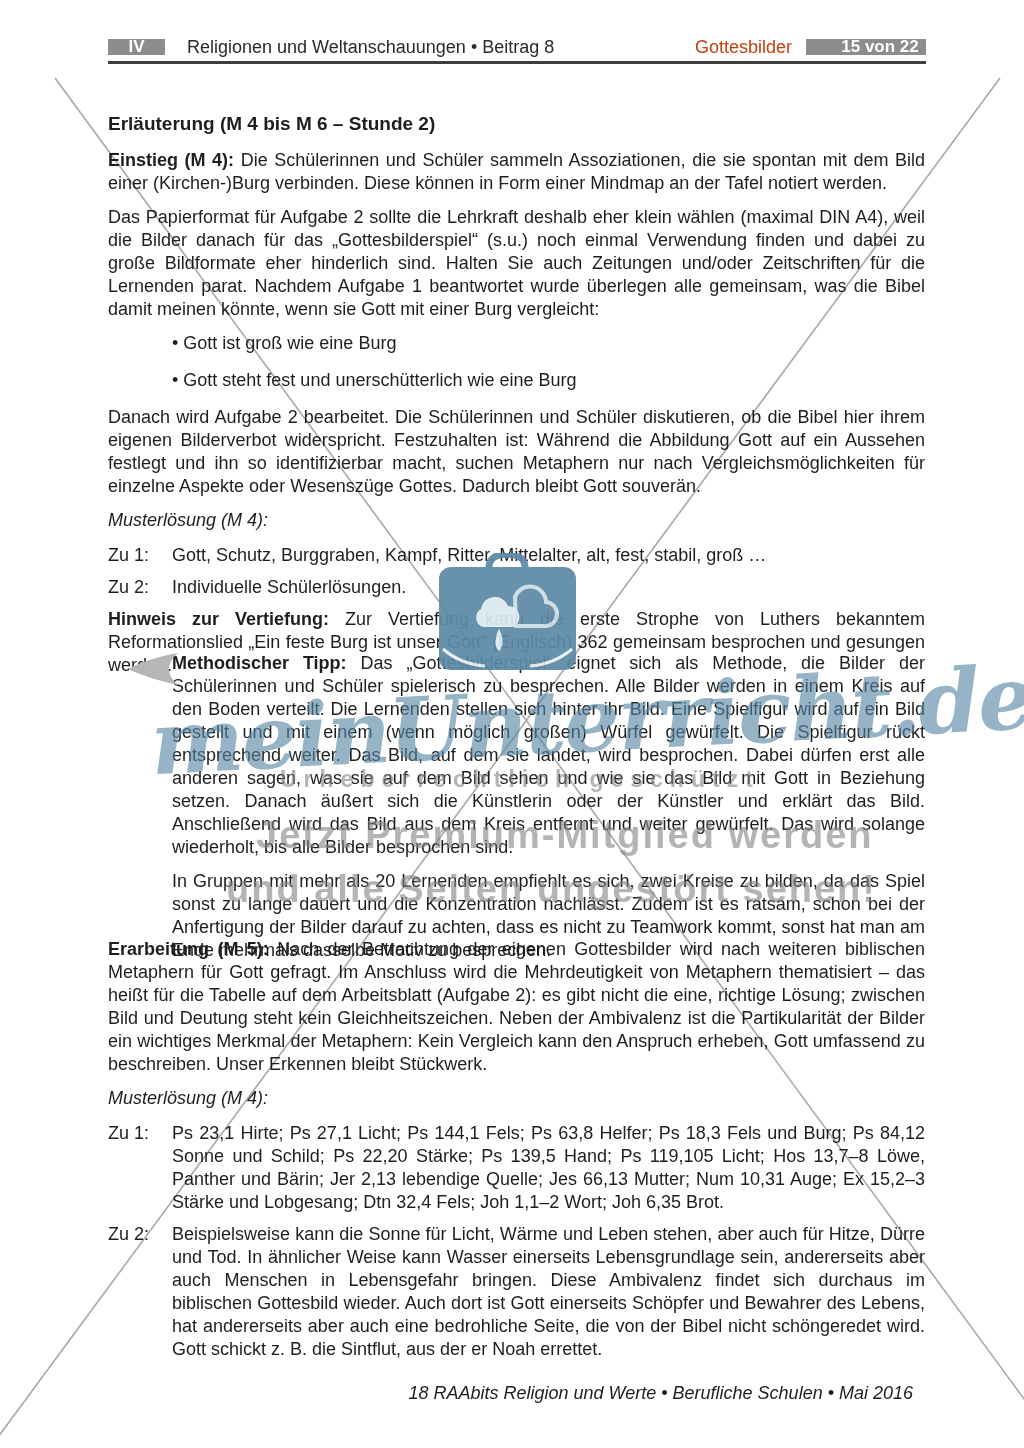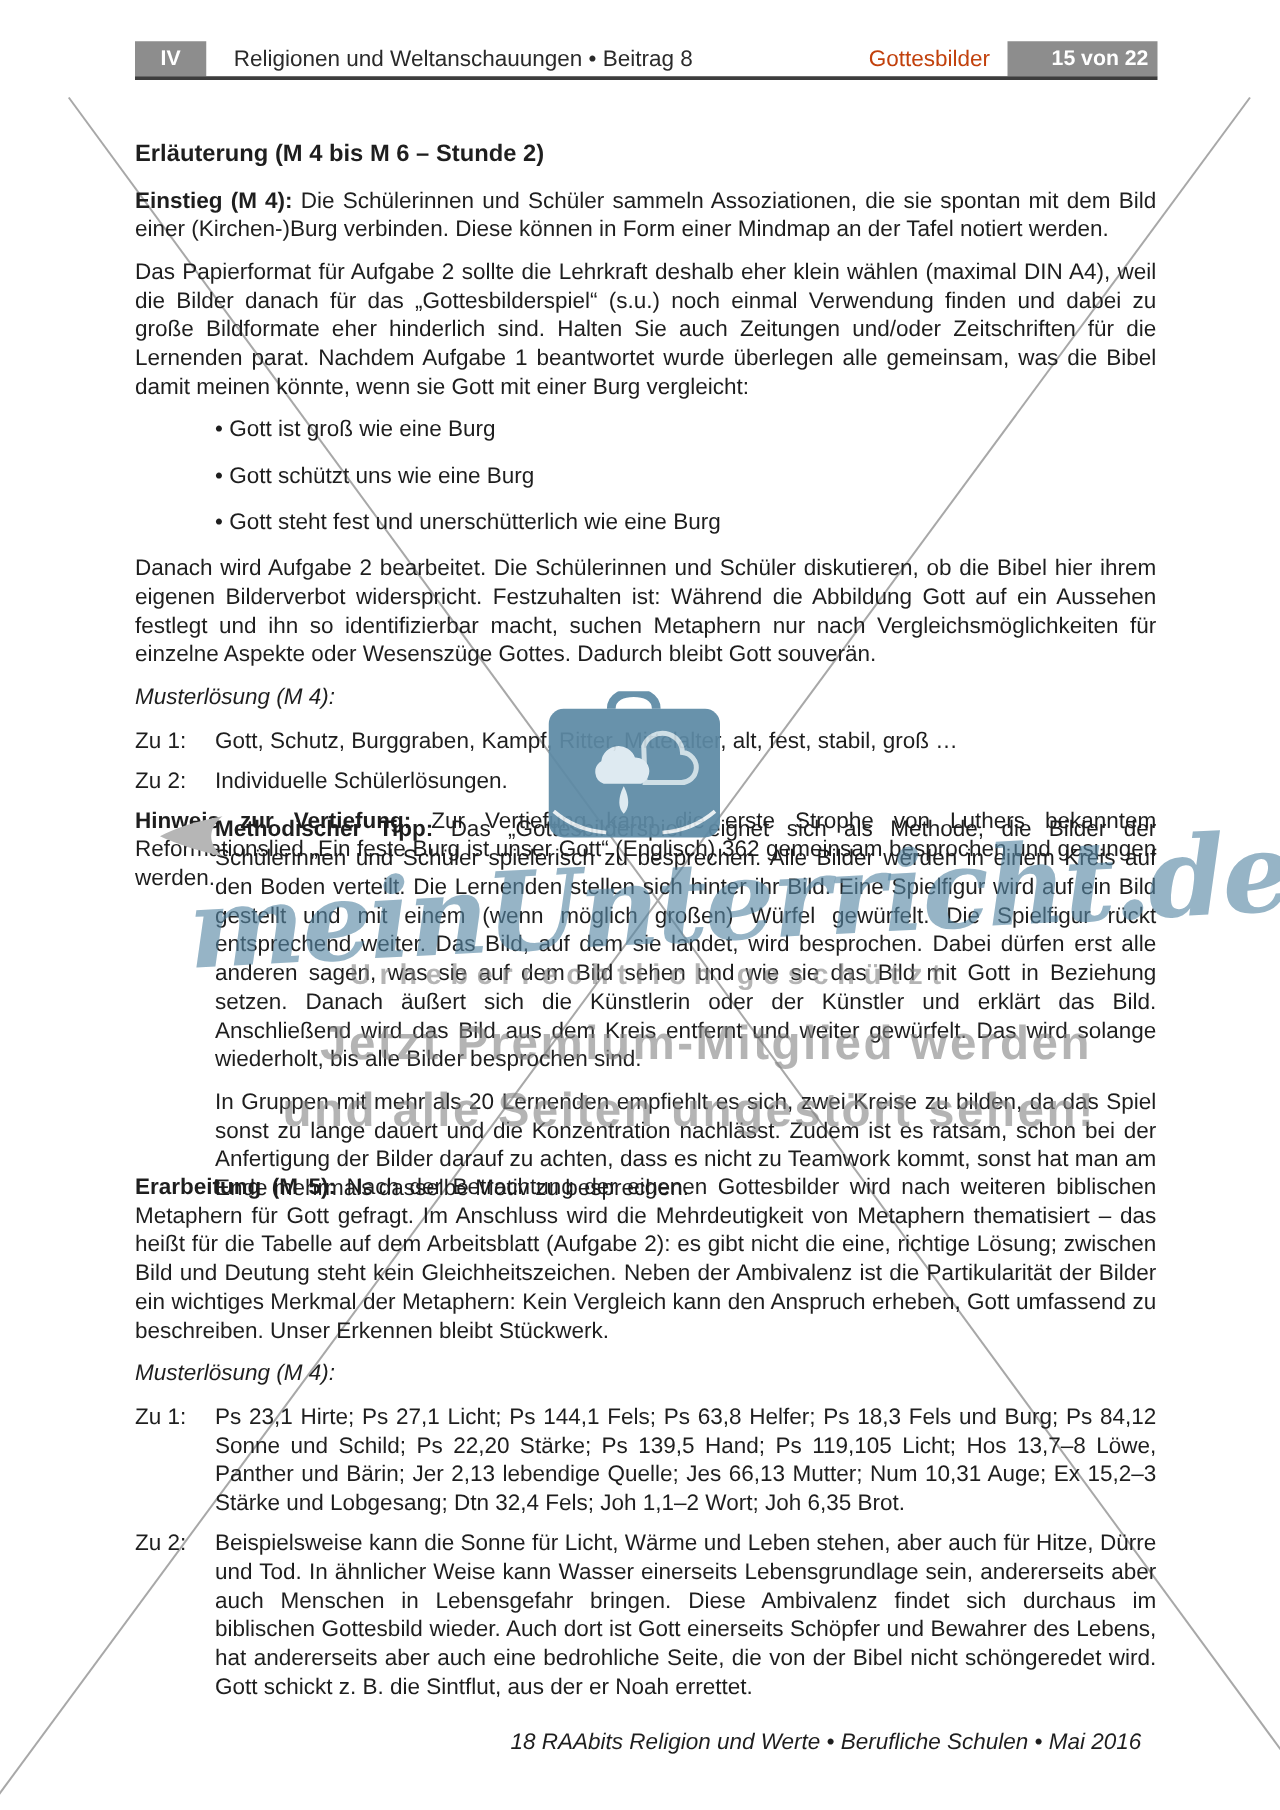--- a/index.html
+++ b/index.html
@@ -4,21 +4,21 @@
 <style>
   html,body{margin:0;padding:0;}
   body{
     width:1024px;height:1448px;position:relative;background:#ffffff;
     font-family:"Liberation Sans",sans-serif;color:#1e1e1e;overflow:hidden;
   }
   
   .hdr{position:absolute;top:33px;left:108px;width:818px;height:28px;
        display:flex;align-items:center;}
   .hdr-badge{background:#8d8d8d;color:#ffffff;font-weight:bold;font-size:17px;
-       height:28px;display:flex;align-items:center;justify-content:center;}
+       height:16px;display:flex;align-items:center;justify-content:center;}
   .hdr-badge.left{width:57px;}
   .hdr-badge.right{width:92px;margin-left:14px;padding-left:28px;}
   .hdr-title{margin-left:22px;font-size:18px;color:#2a2a2a;flex:1;}
   .hdr-topic{font-size:18px;color:#c2410c;}
   .hdr-rule{position:absolute;top:61px;left:108px;width:818px;height:3px;background:#3d3d3d;}
   
   .sec{position:absolute;left:108px;width:817px;font-size:18px;line-height:23px;
        text-align:justify;}
   .secA{top:112px;}
   .secB{top:652px;}
@@ -65,21 +65,20 @@
   <div class="hdr-badge right">15 von 22</div>
 </div>
 <div class="hdr-rule"></div>
 
 <div class="sec secA">
   <h1>Erläuterung (M 4 bis M 6 – Stunde 2)</h1>
   <p><b class="run">Einstieg (M 4):</b> <span>Die Schülerinnen und Schüler sammeln Assoziationen, die sie spontan mit dem Bild einer (Kirchen-)Burg verbinden. Diese können in Form einer Mindmap an der Tafel notiert werden.</span></p>
   <p>Das Papierformat für Aufgabe 2 sollte die Lehrkraft deshalb eher klein wählen (maximal DIN A4), weil die Bilder danach für das „Gottesbilderspiel“ (s.u.) noch einmal Verwendung finden und dabei zu große Bildformate eher hinderlich sind. Halten Sie auch Zeitungen und/oder Zeitschriften für die Lernenden parat. Nachdem Aufgabe 1 beantwortet wurde überlegen alle gemeinsam, was die Bibel damit meinen könnte, wenn sie Gott mit einer Burg vergleicht:</p>
   <ul class="bl">
     <li>Gott ist groß wie eine Burg</li>
-    <li>Gott schützt uns wie eine Burg</li>
     <li>Gott steht fest und unerschütterlich wie eine Burg</li>
   </ul>
   <p>Danach wird Aufgabe 2 bearbeitet.  Die Schülerinnen und Schüler diskutieren, ob die Bibel hier ihrem eigenen Bilderverbot widerspricht. Festzuhalten ist: Während die Abbildung Gott auf ein Aussehen festlegt und ihn so identifizierbar macht, suchen Metaphern nur nach Vergleichsmöglichkeiten für einzelne Aspekte oder Wesenszüge Gottes. Dadurch bleibt Gott souverän.</p>
   <div class="it">Musterlösung (M 4):</div>
   <div class="zu">
     <span class="lab">Zu 1:</span>
     <span class="txt">Gott, Schutz, Burggraben, Kampf, Ritter, Mittelalter, alt, fest, stabil, groß …</span>
   </div>
   <div class="zu">
     <span class="lab">Zu 2:</span>

